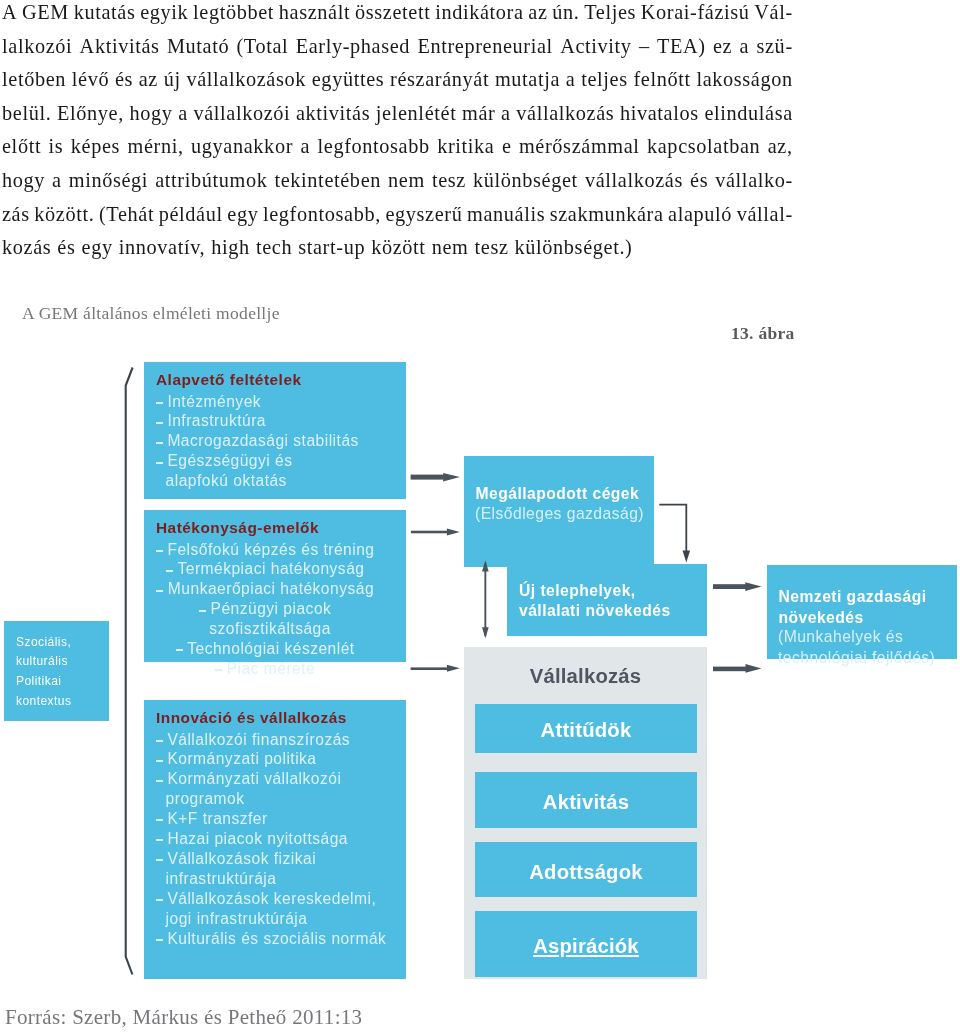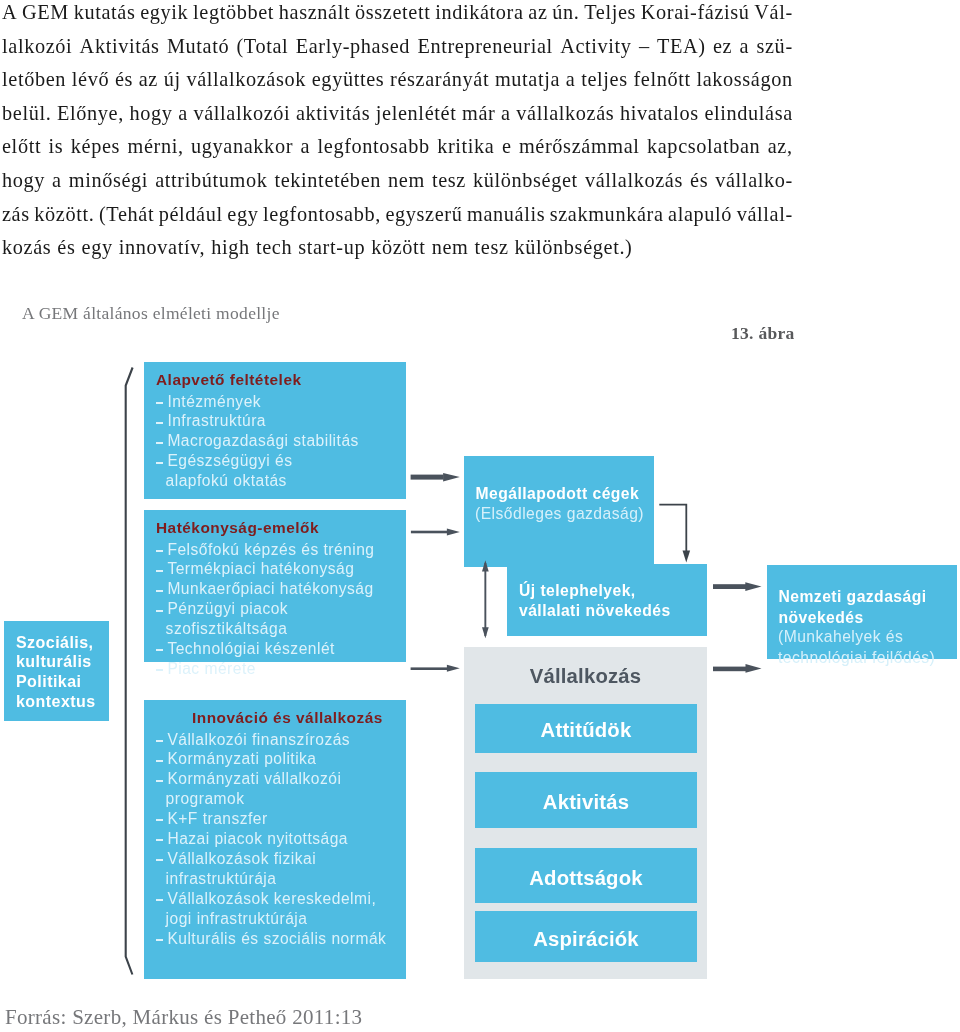--- a/index.html
+++ b/index.html
@@ -15,21 +15,21 @@
   .fig-caption{position:absolute;left:22px;top:306px;font-size:17.5px;line-height:15px;letter-spacing:0.3px;color:#76777a;white-space:nowrap;}
   .fig-num{position:absolute;left:731px;top:306px;font-size:17.5px;line-height:15px;letter-spacing:0.3px;color:#58595b;font-weight:bold;white-space:nowrap;margin-top:20px;}
   .source{position:absolute;left:5px;top:1010px;font-size:21px;line-height:15px;letter-spacing:0.3px;color:#76777a;white-space:nowrap;}
   .diagram{position:absolute;left:0;top:0;width:960px;height:1032px;font-family:"Liberation Sans",sans-serif;}
   .bx{position:absolute;background:#4fbce2;color:#fff;box-sizing:border-box;}
   .pillar{padding:0;}
   .p-title{position:absolute;left:12px;font-weight:bold;font-size:15.4px;color:#7f1d1d;letter-spacing:0.5px;white-space:nowrap;}
   .p-list{position:absolute;left:12px;font-size:15.6px;color:#dcf2fb;}
   .p-list > div{line-height:19.95px;height:19.95px;white-space:pre;letter-spacing:0.48px;}
   .dash{display:inline-block;width:6.8px;height:2px;background:currentColor;vertical-align:0.18em;margin-right:4.6px;}
-  .ctx{position:absolute;font-weight:bold;font-size:16px;color:#ffffff;line-height:19.9px;white-space:nowrap;}
+  .ctx{position:absolute;font-weight:normal;font-size:12px;color:#ffffff;line-height:19.9px;white-space:nowrap;}
   .grayp{position:absolute;background:#e1e6e9;}
   .gtitle{position:absolute;width:100%;text-align:center;font-weight:bold;font-size:20.3px;line-height:20px;letter-spacing:0.2px;color:#4e5761;}
   .ibox{position:absolute;background:#4fbce2;color:#fff;display:flex;align-items:center;justify-content:center;font-weight:bold;font-size:20.3px;letter-spacing:0.2px;padding-top:5px;box-sizing:border-box;}
   .hdw{position:absolute;font-weight:bold;font-size:15.7px;color:#ffffff;white-space:nowrap;line-height:20.5px;}
   .sub{position:absolute;font-size:15.7px;color:#d6f0fa;white-space:nowrap;line-height:20.5px;}
 </style>
 </head>
 <body>
 
 <div class="page">
@@ -253,35 +253,35 @@
       <div class="p-title" style="top:9px;">Alapvető feltételek</div>
       <div class="p-list" style="top:29.5px;">
         <div><span class="dash"></span>Intézmények</div>
         <div><span class="dash"></span>Infrastruktúra</div>
         <div><span class="dash"></span>Macrogazdasági stabilitás</div>
         <div><span class="dash"></span>Egészségügyi és</div>
         <div>  alapfokú oktatás</div>
       </div>
     </div>
 
-    <div class="bx pillar" style="left:144px;top:510px;width:262px;height:152px;">
+    <div class="bx pillar" style="left:144px;top:510px;width:262px;height:152px;text-align:center;">
       <div class="p-title" style="top:9px;">Hatékonyság-emelők</div>
       <div class="p-list" style="top:29.5px;">
         <div><span class="dash"></span>Felsőfokú képzés és tréning</div>
         <div><span class="dash"></span>Termékpiaci hatékonyság</div>
         <div><span class="dash"></span>Munkaerőpiaci hatékonyság</div>
         <div><span class="dash"></span>Pénzügyi piacok</div>
         <div>  szofisztikáltsága</div>
         <div><span class="dash"></span>Technológiai készenlét</div>
         <div><span class="dash"></span>Piac mérete</div>
       </div>
     </div>
 
     <div class="bx pillar" style="left:144px;top:700px;width:262px;height:279px;">
-      <div class="p-title" style="top:9px;margin-left:36px;">Innováció és vállalkozás</div>
+      <div class="p-title" style="top:9px;">Innováció és vállalkozás</div>
       <div class="p-list" style="top:29.5px;">
         <div><span class="dash"></span>Vállalkozói finanszírozás</div>
         <div><span class="dash"></span>Kormányzati politika</div>
         <div><span class="dash"></span>Kormányzati vállalkozói</div>
         <div>  programok</div>
         <div><span class="dash"></span>K+F transzfer</div>
         <div><span class="dash"></span>Hazai piacok nyitottsága</div>
         <div><span class="dash"></span>Vállalkozások fizikai</div>
         <div>  infrastruktúrája</div>
         <div><span class="dash"></span>Vállalkozások kereskedelmi,</div>
@@ -303,24 +303,24 @@
     </div>
 
     <div class="grayp" style="left:464px;top:647px;width:243px;height:332px;">
       <div class="gtitle" style="top:19px;">Vállalkozás</div>
       <div class="ibox" style="left:11px;top:56.5px;width:222px;height:49px;">
           <span>Attitűdök</span>
         </div>
       <div class="ibox" style="left:11px;top:124.9px;width:222px;height:56.1px;">
           <span>Aktivitás</span>
         </div>
-      <div class="ibox" style="left:11px;top:195.1px;width:222px;height:55px;margin-top:6px;">
+      <div class="ibox" style="left:11px;top:195.1px;width:222px;height:55px;">
           <span>Adottságok</span>
         </div>
-      <div class="ibox" style="left:11px;top:264.4px;width:222px;height:51px;">
+      <div class="ibox" style="left:11px;top:264.4px;width:222px;height:66px;text-decoration:underline;">
           <span>Aspirációk</span>
         </div>
     </div>
 
     <div class="bx" style="left:767px;top:565px;width:190px;height:94px;">
       <div class="hdw" style="left:11.5px;top:22px;letter-spacing:0.45px;">
         <div>Nemzeti gazdasági</div>
         <div>növekedés</div>
       </div>
       <div class="sub" style="left:11px;top:62.2px;letter-spacing:0.45px;">

